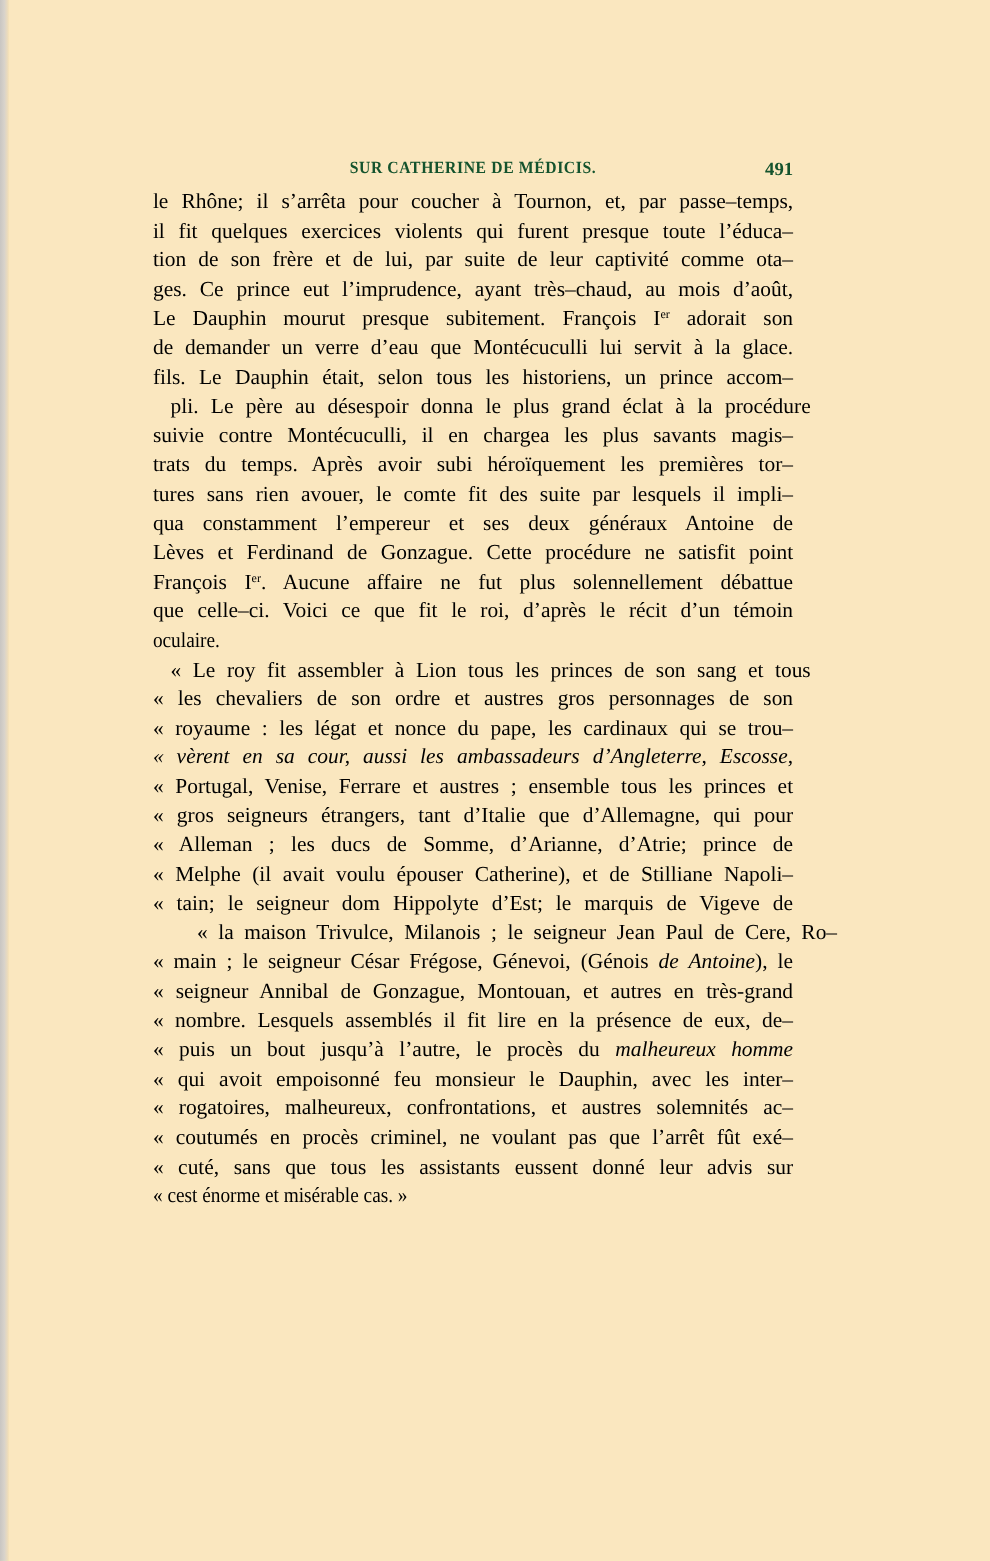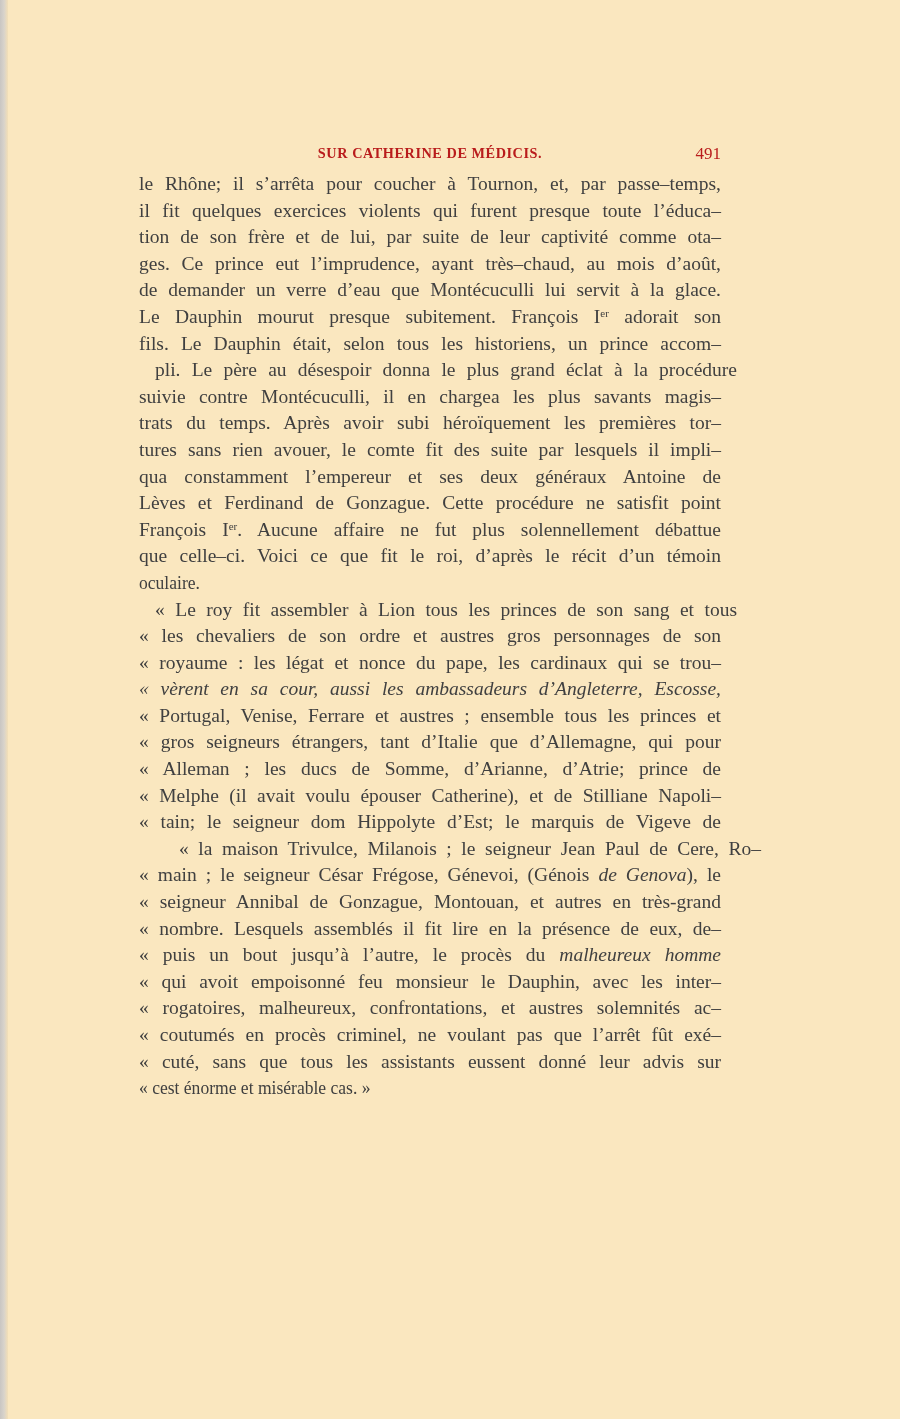--- a/index.html
+++ b/index.html
@@ -25,47 +25,47 @@
     width: 892px; height: 1419px;
     background: #fae7bf;
   }
   .running-head {
     position: absolute;
     left: 139px;
     top: 144px;
     width: 582px;
     height: 22px;
     font-family: "Liberation Serif", serif;
-    color: #b91c1c;
+    color: #14532d;
   }
   .running-title {
     position: absolute;
     left: 0;
     width: 582px;
     text-align: center;
     font-size: 15.5px;
     letter-spacing: 0.6px;
     font-weight: bold;
     transform: scaleX(0.92);
   }
   .page-number {
     position: absolute;
     right: 0;
     font-size: 17px;
-    font-weight: normal;
+    font-weight: bold;
   }
   .body-text {
     position: absolute;
     left: 139px;
     top: 171px;
     width: 582px;
     font-family: "Liberation Serif", serif;
     font-size: 19.5px;
     line-height: 26.6px;
-    color: #404040;
+    color: #000000;
   }
   .line {
     display: block;
     white-space: nowrap;
     text-align: justify;
     text-align-last: justify;
     height: 26.6px;
     transform-origin: left center;
   }
   .line.last {
@@ -93,22 +93,22 @@
   <div class="running-title">SUR CATHERINE DE MÉDICIS.</div>
   <div class="page-number">491</div>
 </div>
 
 <div class="body-text" id="body-text">
     <div>
       <span class="line" style="display: block; text-align: justify; text-align-last: justify; width: 582px;">le Rhône; il s’arrêta pour coucher à Tournon, et, par passe–temps,</span>
       <span class="line" style="display: block; text-align: justify; text-align-last: justify; width: 582px;">il fit quelques exercices violents qui furent presque toute l’éduca–</span>
       <span class="line" style="display: block; text-align: justify; text-align-last: justify; width: 582px;">tion de son frère et de lui, par suite de leur captivité comme ota–</span>
       <span class="line" style="display: block; text-align: justify; text-align-last: justify; width: 582px;">ges. Ce prince eut l’imprudence, ayant très–chaud, au mois d’août,</span>
+      <span class="line" style="display: block; text-align: justify; text-align-last: justify; width: 582px;">Le Dauphin mourut presque subitement. François I<sup>er</sup> adorait son</span>
       <span class="line" style="display: block; text-align: justify; text-align-last: justify; width: 582px;">de demander un verre d’eau que Montécuculli lui servit à la glace.</span>
-      <span class="line" style="display: block; text-align: justify; text-align-last: justify; width: 582px;">Le Dauphin mourut presque subitement. François I<sup>er</sup> adorait son</span>
       <span class="line" style="display: block; text-align: justify; text-align-last: justify; width: 582px;">fils. Le Dauphin était, selon tous les historiens, un prince accom–</span>
       <span class="line" style="display: block; text-align: justify; text-align-last: justify; width: 582px; margin-left: 16px;">pli. Le père au désespoir donna le plus grand éclat à la procédure</span>
       <span class="line" style="display: block; text-align: justify; text-align-last: justify; width: 582px;">suivie contre Montécuculli, il en chargea les plus savants magis–</span>
       <span class="line" style="display: block; text-align: justify; text-align-last: justify; width: 582px;">trats du temps. Après avoir subi héroïquement les premières tor–</span>
       <span class="line" style="display: block; text-align: justify; text-align-last: justify; width: 582px;">tures sans rien avouer, le comte fit des suite par lesquels il impli–</span>
       <span class="line" style="display: block; text-align: justify; text-align-last: justify; width: 582px;">qua constamment l’empereur et ses deux généraux Antoine de</span>
       <span class="line" style="display: block; text-align: justify; text-align-last: justify; width: 582px;">Lèves et Ferdinand de Gonzague. Cette procédure ne satisfit point</span>
       <span class="line" style="display: block; text-align: justify; text-align-last: justify; width: 582px;">François I<sup>er</sup>. Aucune affaire ne fut plus solennellement débattue</span>
       <span class="line" style="display: block; text-align: justify; text-align-last: justify; width: 582px;">que celle–ci. Voici ce que fit le roi, d’après le récit d’un témoin</span>
       <span class="line last" style="display: block; text-align: left; text-align-last: left; width: 646.667px; transform: scaleX(0.9);">oculaire.</span>
@@ -117,21 +117,21 @@
       <span class="line indent" style="display: block; text-align: justify; text-align-last: justify; width: 582px;">« Le roy fit assembler à Lion tous les princes de son sang et tous</span>
       <span class="line" style="display: block; text-align: justify; text-align-last: justify; width: 582px;">« les chevaliers de son ordre et austres gros personnages de son</span>
       <span class="line" style="display: block; text-align: justify; text-align-last: justify; width: 582px;">« royaume : les légat et nonce du pape, les cardinaux qui se trou–</span>
       <span class="line" style="display: block; text-align: justify; text-align-last: justify; width: 582px; font-style: italic;">« vèrent en sa cour, aussi les ambassadeurs d’Angleterre, Escosse,</span>
       <span class="line" style="display: block; text-align: justify; text-align-last: justify; width: 582px;">« Portugal, Venise, Ferrare et austres ; ensemble tous les princes et</span>
       <span class="line" style="display: block; text-align: justify; text-align-last: justify; width: 582px;">« gros seigneurs étrangers, tant d’Italie que d’Allemagne, qui pour</span>
       <span class="line" style="display: block; text-align: justify; text-align-last: justify; width: 582px;">« Alleman ; les ducs de Somme, d’Arianne, d’Atrie; prince de</span>
       <span class="line" style="display: block; text-align: justify; text-align-last: justify; width: 582px;">« Melphe (il avait voulu épouser Catherine), et de Stilliane Napoli–</span>
       <span class="line" style="display: block; text-align: justify; text-align-last: justify; width: 582px;">« tain; le seigneur dom Hippolyte d’Est; le marquis de Vigeve de</span>
       <span class="line" style="display: block; text-align: justify; text-align-last: justify; width: 582px; margin-left: 40px;">« la maison Trivulce, Milanois ; le seigneur Jean Paul de Cere, Ro–</span>
-      <span class="line" style="display: block; text-align: justify; text-align-last: justify; width: 582px;">« main ; le seigneur César Frégose, Génevoi, (Génois <span class="it">de Genova</span>), le</span>
+      <span class="line" style="display: block; text-align: justify; text-align-last: justify; width: 582px;">« main ; le seigneur César Frégose, Génevoi, (Génois <span class="it">de Antoine</span>), le</span>
       <span class="line" style="display: block; text-align: justify; text-align-last: justify; width: 582px;">« seigneur Annibal de Gonzague, Montouan, et autres en très-grand</span>
       <span class="line" style="display: block; text-align: justify; text-align-last: justify; width: 582px;">« nombre. Lesquels assemblés il fit lire en la présence de eux, de–</span>
       <span class="line" style="display: block; text-align: justify; text-align-last: justify; width: 582px;">« puis un bout jusqu’à l’autre, le procès du <span class="it">malheureux homme</span></span>
       <span class="line" style="display: block; text-align: justify; text-align-last: justify; width: 582px;">« qui avoit empoisonné feu monsieur le Dauphin, avec les inter–</span>
       <span class="line" style="display: block; text-align: justify; text-align-last: justify; width: 582px;">« rogatoires, malheureux, confrontations, et austres solemnités ac–</span>
       <span class="line" style="display: block; text-align: justify; text-align-last: justify; width: 582px;">« coutumés en procès criminel, ne voulant pas que l’arrêt fût exé–</span>
       <span class="line" style="display: block; text-align: justify; text-align-last: justify; width: 582px;">« cuté, sans que tous les assistants eussent donné leur advis sur</span>
       <span class="line last" style="display: block; text-align: left; text-align-last: left; width: 646.667px; transform: scaleX(0.9);">« cest énorme et misérable cas. »</span>
     </div>
   </div>

